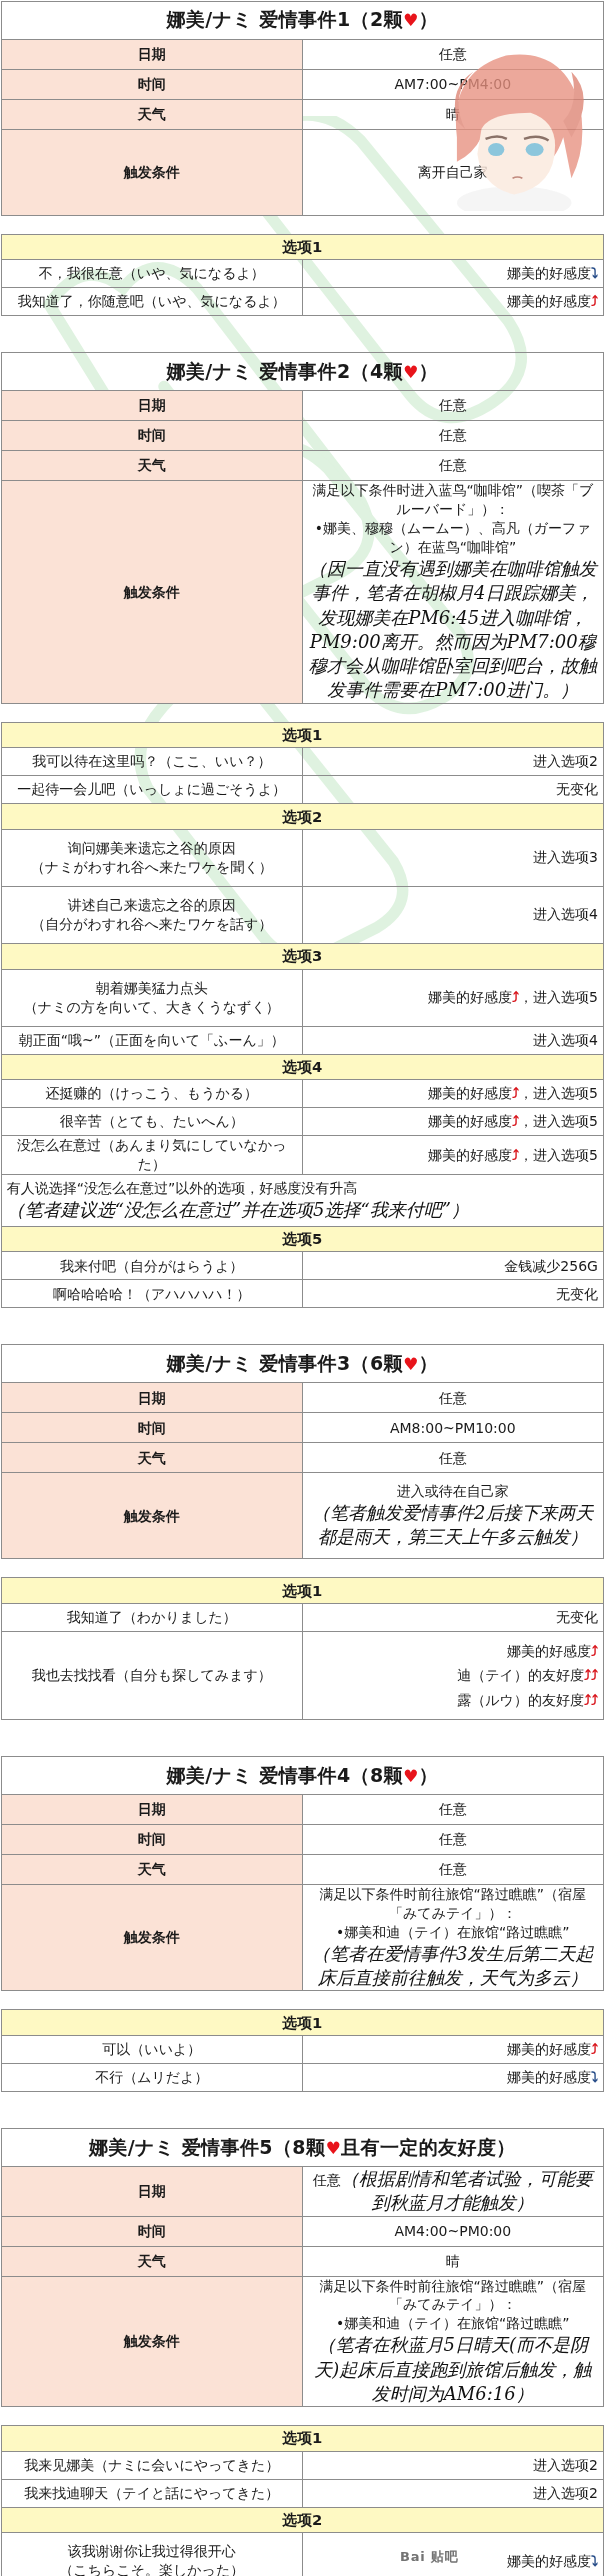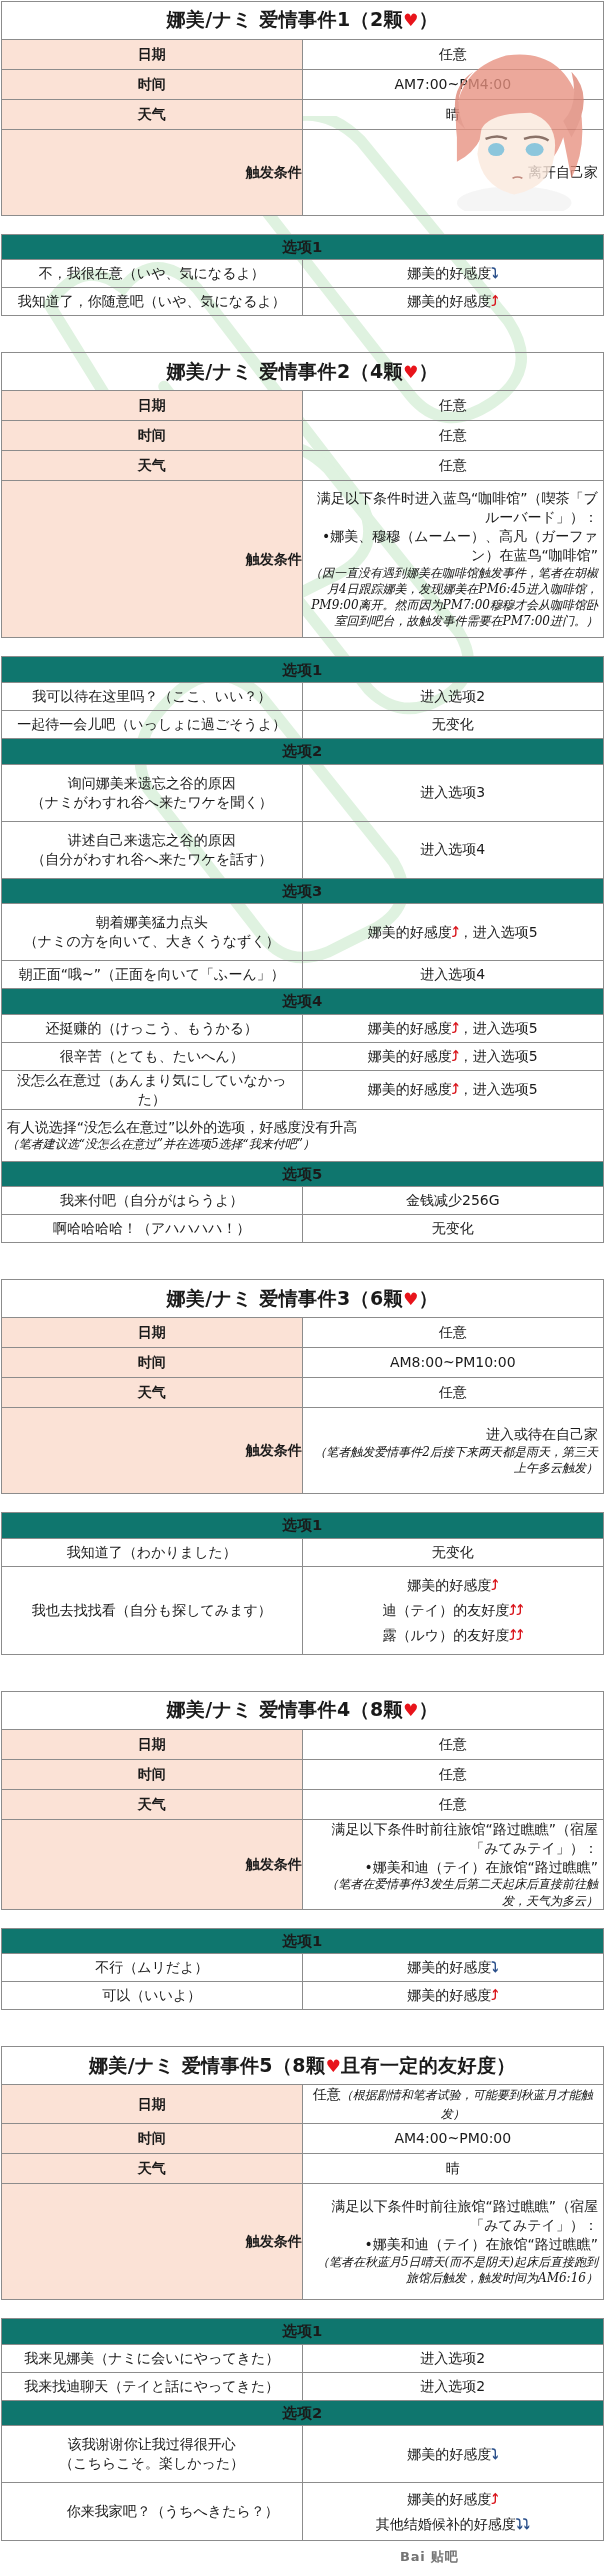--- a/index.html
+++ b/index.html
@@ -7,26 +7,26 @@
          font-family: "DejaVu Sans", "Liberation Sans", sans-serif; color: #1a1a1a; }
   .page { position: relative; width: 550px; }
   .event { position: relative; width: 603px; margin-left: 0.8px; }
   table { border-collapse: collapse; width: 603px; table-layout: fixed; background: transparent; }
   td { border: 0.8px solid #8c8c8c; padding: 0 4.9px; font-size: 14px; line-height: 1.35; vertical-align: middle; }
   .title td { height: 37px; text-align: center; font-size: 19px; font-weight: bold; letter-spacing: 0.4px; }
   .lbl { width: 69px; background: #fbe2d6; text-align: center; font-weight: bold; font-size: 14px; padding: 0; }
   .lbl .sp { letter-spacing: 14.8px; margin-right: -14.8px; }
   .val-c { text-align: center; }
   .info td { height: 29px; }
-  .trigger td { text-align: right; }
-  .note { font-family: "DejaVu Serif", "Liberation Serif", serif; font-style: italic; font-size: 12px; color: #111; }
-  .opt-h td { background: #0f766e; text-align: center; font-weight: bold; font-size: 14.8px; height: 24.6px; }
+  .trigger td { text-align: center; }
+  .note { font-family: "DejaVu Serif", "Liberation Serif", serif; font-style: italic; font-size: 18px; color: #111; }
+  .opt-h td { background: #fef9c3; text-align: center; font-weight: bold; font-size: 14.8px; height: 24.6px; }
   .opt td { height: 27px; }
   .opt .l { text-align: center; width: 355px; }
-  .opt .r { text-align: center; }
+  .opt .r { text-align: right; }
   .note-row td { text-align: left; height: 51px; }
   .heart { color: #e8141b; font-size: 0.9em; }
   .up { color: #d9141b; font-weight: bold; }
   .down { color: #2a4f8a; font-weight: bold; }
   .gap-s { height: 18px; }
   .gap-l { height: 36px; }
   .portrait { position: absolute; right: 8.2px; top: 38px; width: 180px; height: 172px; pointer-events: none; opacity: 0.78; }
   .watermark { position: absolute; left: 0; top: 115px; width: 605px; height: 2131px; pointer-events: none; opacity: 0.16; }
   .baidu { position: absolute; left: 400px; top: 2547px; font-size: 13px; color: #737373; font-weight: bold; letter-spacing: 0.8px; }
   .multi div { line-height: 24.6px; }
@@ -304,26 +304,26 @@
           </tr>
     </tbody>
       </table>
     <div class="gap-s"></div>
     <table>
       <tbody>
           <tr class="opt-h">
             <td colspan="2">选项1</td>
           </tr>
       <tr class="opt">
+            <td class="l">可以（いいよ）</td>
+        <td class="r"><span>娜美的好感度</span><span class="up">⤴</span></td>
+          </tr>
+      <tr class="opt">
             <td class="l">不行（ムリだよ）</td>
         <td class="r"><span>娜美的好感度</span><span class="down">⤵</span></td>
-          </tr>
-      <tr class="opt">
-            <td class="l">可以（いいよ）</td>
-        <td class="r"><span>娜美的好感度</span><span class="up">⤴</span></td>
           </tr>
     </tbody>
       </table>
   </div>
 
   <div class="gap-l"></div>
 
   <div class="event">
     <table>
       <tbody>

